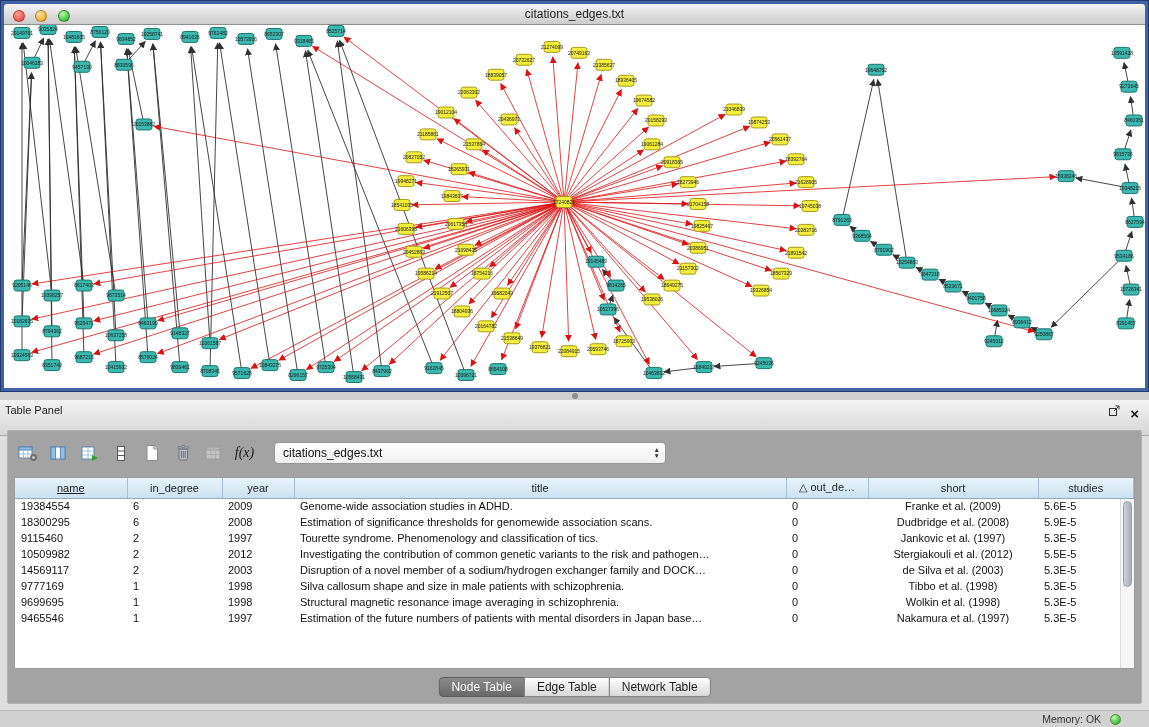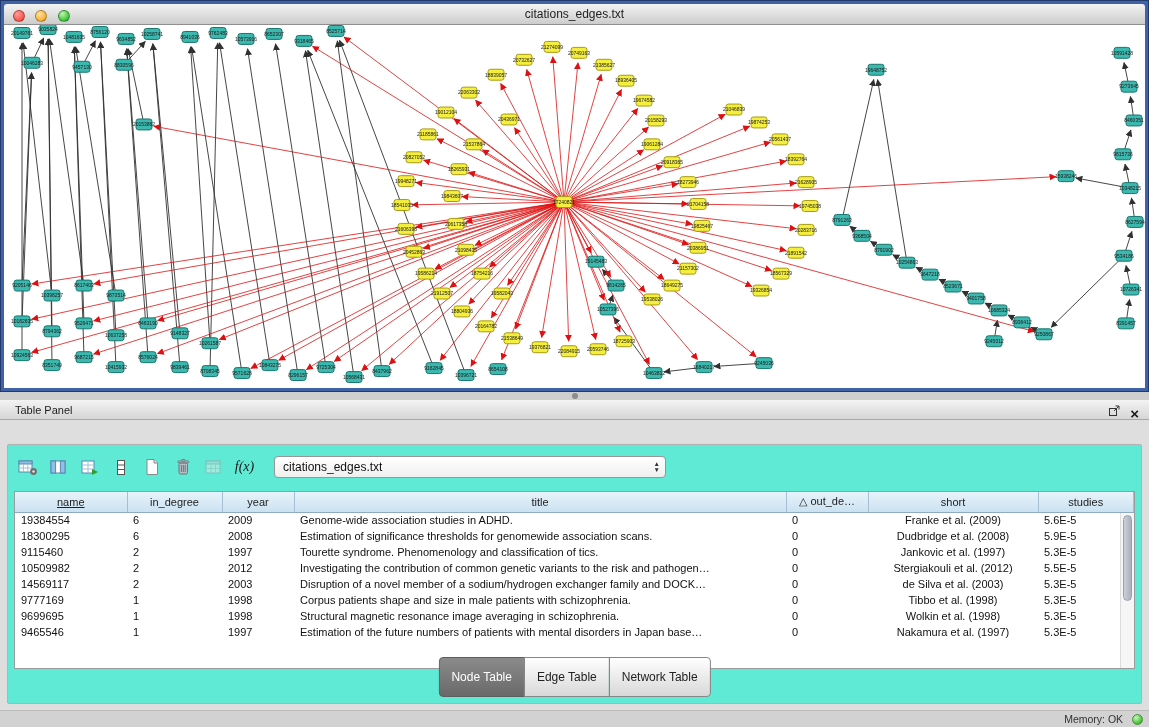--- a/index.html
+++ b/index.html
@@ -21,27 +21,27 @@
   .wtitle { text-align:center; font-size:12px; line-height:21px; color:#222; }
   .canvas { position:absolute; left:3px; right:3px; top:24px; bottom:3px; background:#ffffff; overflow:hidden; }
   .canvas svg { width:100%; height:100%; display:block; }
 
   
   .divider { position:absolute; left:0; top:392px; width:1149px; height:8px; background:#cfcfcf; }
   .grip { display:block; width:6px; height:6px; background:#8d8d8d; border-radius:50%; margin:1px auto 0; }
 
   
   .table-panel { position:absolute; left:0; top:400px; width:1149px; height:310px; background:#dedede; }
-  .panel-header { position:relative; height:20px; background:linear-gradient(#f3f3f3,#d6d6d6);
-    border-bottom:1px solid #a8a8a8; font-size:11px; line-height:20px; padding-left:15px; color:#222; }
+  .panel-header { position:relative; height:36px; background:linear-gradient(#f3f3f3,#d6d6d6);
+    border-bottom:1px solid #a8a8a8; font-size:11px; line-height:20px; padding-left:5px; color:#222; }
   .ph-icons { position:absolute; right:10px; top:3px; display:flex; gap:10px; align-items:center; }
   .ph-close { font-size:15px; font-weight:bold; line-height:13px; color:#1a1a1a; cursor:default; }
 
   .panel-body { position:absolute; left:7px; right:7px; top:30px; bottom:6px;
-    background:#5eead4; border:1px solid #b2b2b2; border-radius:2px;margin-top:14px; }
+    background:#a3a3a3; border:1px solid #b2b2b2; border-radius:2px; }
   .toolbar { position:absolute; left:6px; right:6px; top:4px; height:36px; display:flex; align-items:center; gap:4px; }
   .tbtn { width:27px; height:25px; display:flex; align-items:center; justify-content:center; border-radius:3px; }
   .tbtn.disabled { opacity:.45; }
   .fx { font-family:"Liberation Serif", serif; font-style:italic; font-size:14px; color:#1a1a1a; }
   .combo { margin-left:12px; width:392px; height:22px; background:linear-gradient(#ffffff,#efefef);
     border:1px solid #979797; border-radius:4px; display:flex; align-items:center; padding-left:8px;
     font-size:12px; color:#111; }
   .stepper { margin-left:auto; padding:0 5px; display:flex; flex-direction:column; line-height:6px;
     font-size:6.5px; color:#333; }
 
@@ -53,30 +53,30 @@
     font-weight:normal; font-size:11px; color:#222; text-align:center; white-space:nowrap; overflow:hidden; }
   table.data-table td { height:16px; font-size:11px; color:#111; padding:0 6px;
     white-space:nowrap; overflow:hidden; }
   td.c5 { text-align:center; }
   .vscroll { position:absolute; top:21px; right:0; bottom:0; width:14px; background:#f6f6f6;
     border-left:1px solid #dcdcdc; }
   .vthumb { position:absolute; left:2px; right:2px; top:2px; height:86px; border-radius:6px;
     background:linear-gradient(90deg,#cdd0d8,#a9afbc); border:1px solid #98a0ad; }
 
   .tabs { position:absolute; bottom:6px; left:50%; transform:translateX(-50%); display:flex; }
-  .tab { padding:12px 12px; font-size:12px; border:1px solid #868686; margin-left:-1px;
+  .tab { padding:2px 12px; font-size:12px; border:1px solid #868686; margin-left:-1px;
     background:linear-gradient(#ffffff,#d8d8d8); color:#222; white-space:nowrap; }
   .tab:first-child { border-radius:4px 0 0 4px; margin-left:0; }
   .tab:last-child { border-radius:0 4px 4px 0; }
   .tab.active { background:linear-gradient(#8b8b8b,#696969); color:#fff; border-color:#5e5e5e; }
 
   
   .statusbar { position:absolute; left:0; bottom:0; width:1149px; height:17px; background:#d2d2d2;
     border-top:1px solid #bdbdbd; text-align:right; font-size:10.5px; color:#333; line-height:16px;
-    padding-right:6px; }
+    padding-right:28px; }
   .memdot { display:inline-block; width:11px; height:11px; border-radius:50%; margin-left:6px;
     vertical-align:-2px; border:1px solid #4a8f3c;
     background:radial-gradient(circle at 35% 30%, #c9f6c0, #52c93f 60%, #2e9623); }
 </style>
 </head>
 <body>
 
 <div id="app">
 
   <div class="graph-window">
@@ -636,21 +636,21 @@
                 <td class="c2">2003</td>
                 <td class="c3">Disruption of a novel member of a sodium/hydrogen exchanger family and DOCK…</td>
                 <td class="c4">0</td>
                 <td class="c5">de Silva et al. (2003)</td>
                 <td class="c6">5.3E-5</td>
               </tr>
               <tr>
                 <td class="c0">9777169</td>
                 <td class="c1">1</td>
                 <td class="c2">1998</td>
-                <td class="c3">Corpus patients shape and size in male patients with schizophrenia.</td>
+                <td class="c3">Silva callosum shape and size in male patients with schizophrenia.</td>
                 <td class="c4">0</td>
                 <td class="c5">Tibbo et al. (1998)</td>
                 <td class="c6">5.3E-5</td>
               </tr>
               <tr>
                 <td class="c0">9699695</td>
                 <td class="c1">1</td>
                 <td class="c2">1998</td>
                 <td class="c3">Structural magnetic resonance image averaging in schizophrenia.</td>
                 <td class="c4">0</td>

